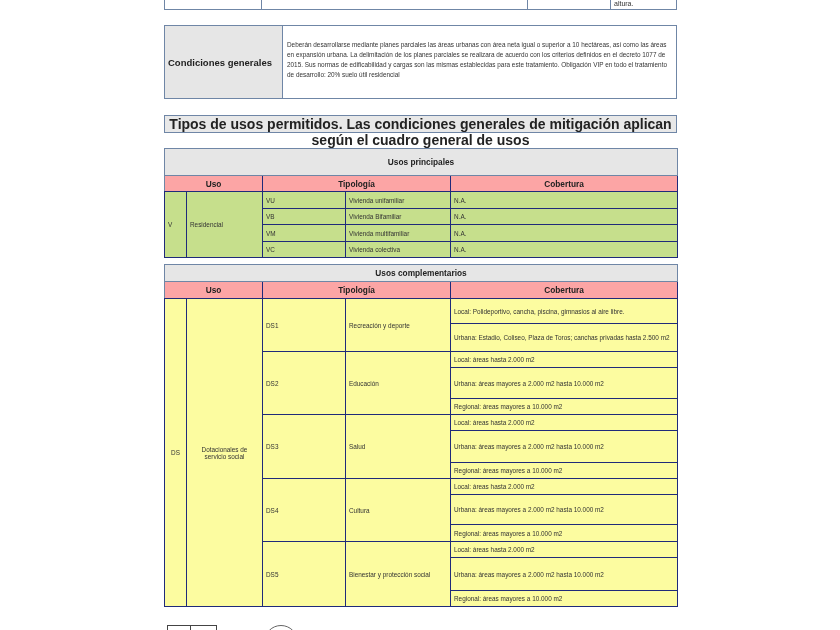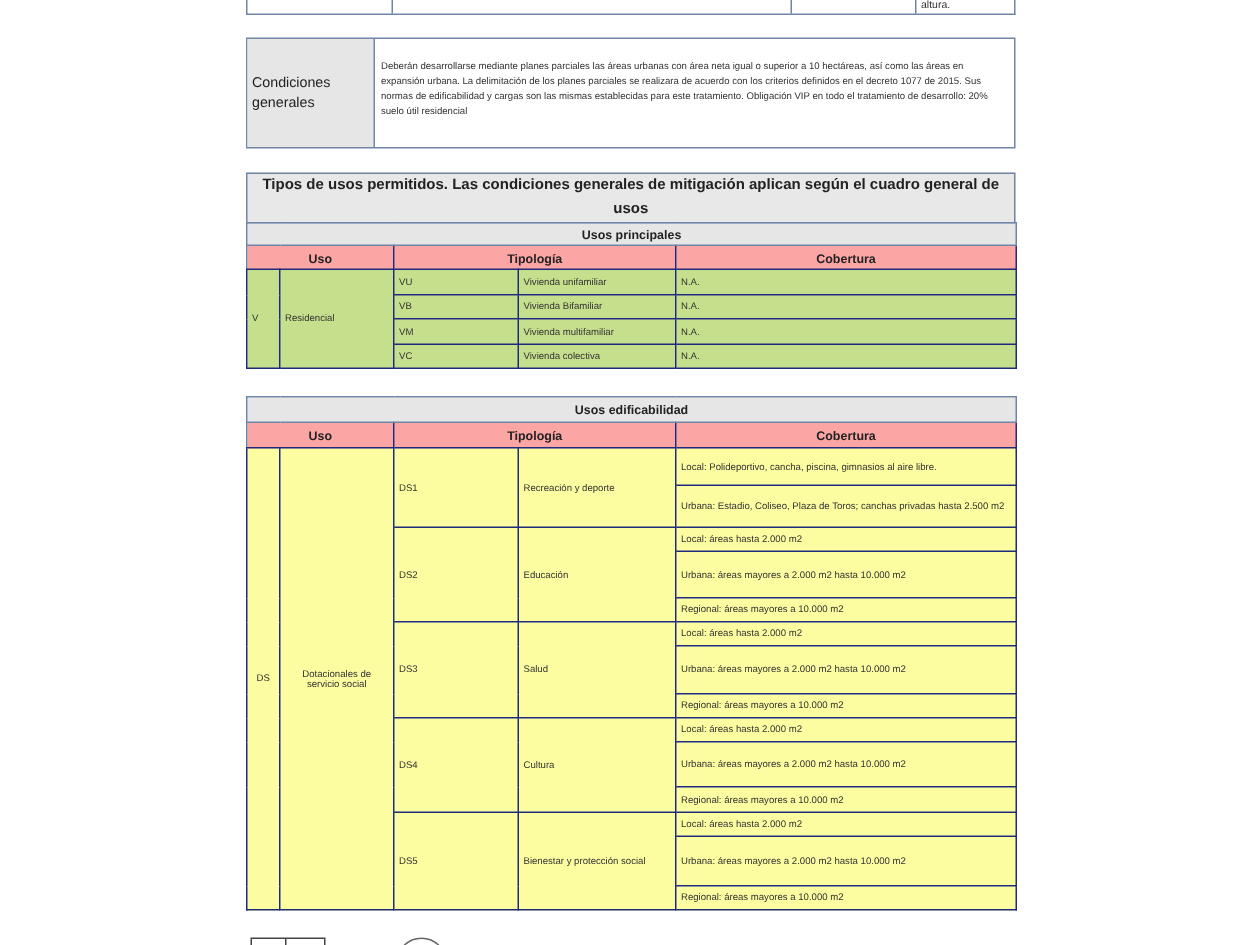--- a/index.html
+++ b/index.html
@@ -8,29 +8,29 @@
   .abs { position: absolute; }
 
   
   .top-table { left: 164px; top: -4px; width: 513px; height: 14px;
                border: 1px solid #6f86a6; border-top: none; box-sizing: border-box; }
   .top-table .c { position: absolute; top: 0; bottom: 0; border-left: 1px solid #6f86a6; }
 
   
   .cond { left: 164px; top: 25px; width: 513px; height: 74px;
           border: 1px solid #6f86a6; box-sizing: border-box; display: flex; }
-  .cond-label { width: 85px; background: #e6e6e6; border-right: 1px solid #6f86a6;
+  .cond-label { width: 118px; background: #e6e6e6; border-right: 1px solid #6f86a6;
                 display: flex; align-items: center; padding-left: 3px; box-sizing: border-box;
-                font-weight: normal; font-size: 9.5px; line-height: 13px; color: #222; }
+                font-weight: bold; font-size: 9.5px; line-height: 13px; color: #222; }
   .cond-text { flex: 1; padding: 14px 4px 0 4px; font-size: 6.4px; line-height: 10px; color: #333; }
 
   
-  .banner { left: 164px; top: 115px; width: 513px; height: 34px; background: #e8e8e8;
+  .banner { left: 164px; top: 115px; width: 513px; height: 18px; background: #e8e8e8;
             border: 1px solid #6f86a6; box-sizing: border-box; text-align: center;
-            font-weight: bold; font-size: 10px; line-height: 16px; color: #222; }
+            font-weight: bold; font-size: 14px; line-height: 16px; color: #222; }
 
   
   table.grid { position: absolute; left: 164px; border-collapse: collapse; table-layout: fixed;
                width: 513px; font-size: 6.4px; color: #333; }
   table.grid td { border: 1px solid #1f2a7a; padding: 0 3px; box-sizing: border-box; vertical-align: middle; }
   table.grid .title { background: #e6e6e6; border: 1px solid #6f86a6; text-align: center;
                       font-weight: bold; font-size: 8.3px; color: #222; }
   table.grid .hdr { background: #fca5a5; text-align: center; font-weight: bold; font-size: 8.3px; color: #222; }
   table.grid .hdr.uso { border-left-color: #6f86a6; }
   .green td.body { background: #c6df8c; }
@@ -60,21 +60,21 @@
 
 <table class="grid green" style="top:148px;">
   <colgroup>
     <col style="width:22px">
       <col style="width:76px">
       <col style="width:83px">
       <col style="width:105px">
       <col style="width:227px">
   </colgroup>
   <tbody>
-      <tr style="height:15px">
+      <tr style="height:27px">
     <td colspan="5" class="title">Usos principales</td>
   </tr>
   <tr style="height:16px">
     <td colspan="2" class="hdr uso">Uso</td>
     <td colspan="2" class="hdr">Tipología</td>
     <td class="hdr">Cobertura</td>
   </tr>
   <tr style="height:17px">
     <td rowspan="4" class="body">V</td>
     <td rowspan="4" class="body">Residencial</td>
@@ -103,21 +103,21 @@
 <table class="grid yellow" style="top:264px;">
   <colgroup>
     <col style="width:22px">
       <col style="width:76px">
       <col style="width:83px">
       <col style="width:105px">
       <col style="width:227px">
   </colgroup>
   <tbody>
       <tr style="height:17px">
-    <td colspan="5" class="title">Usos edificabilidad</td>
+    <td colspan="5" class="title">Usos complementarios</td>
   </tr>
   <tr style="height:17px">
     <td colspan="2" class="hdr uso">Uso</td>
     <td colspan="2" class="hdr">Tipología</td>
     <td class="hdr">Cobertura</td>
   </tr>
 
   <tr style="height:25px">
     <td rowspan="14" class="body center">DS</td>
     <td rowspan="14" class="body center">Dotacionales de servicio social</td>

